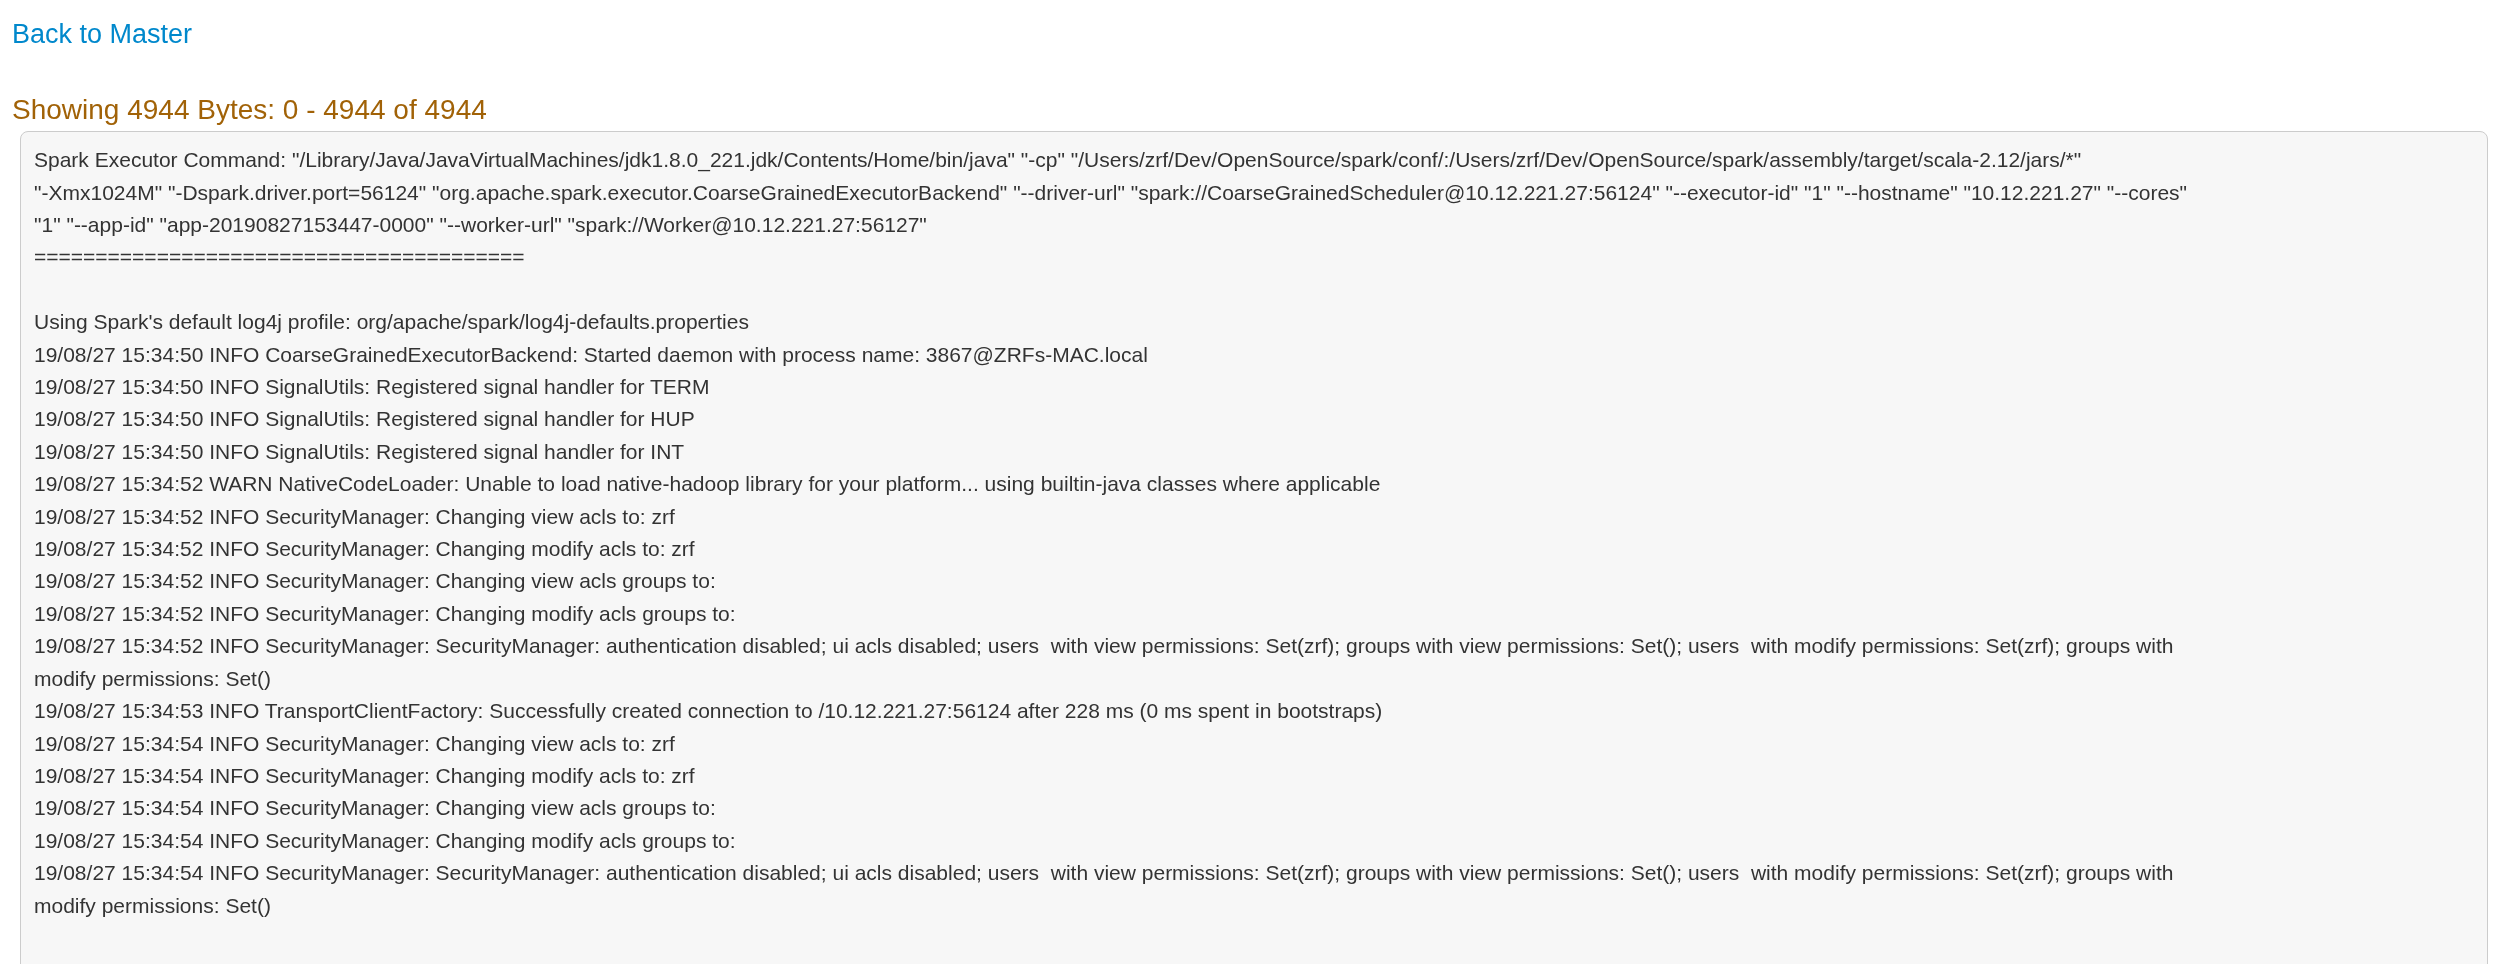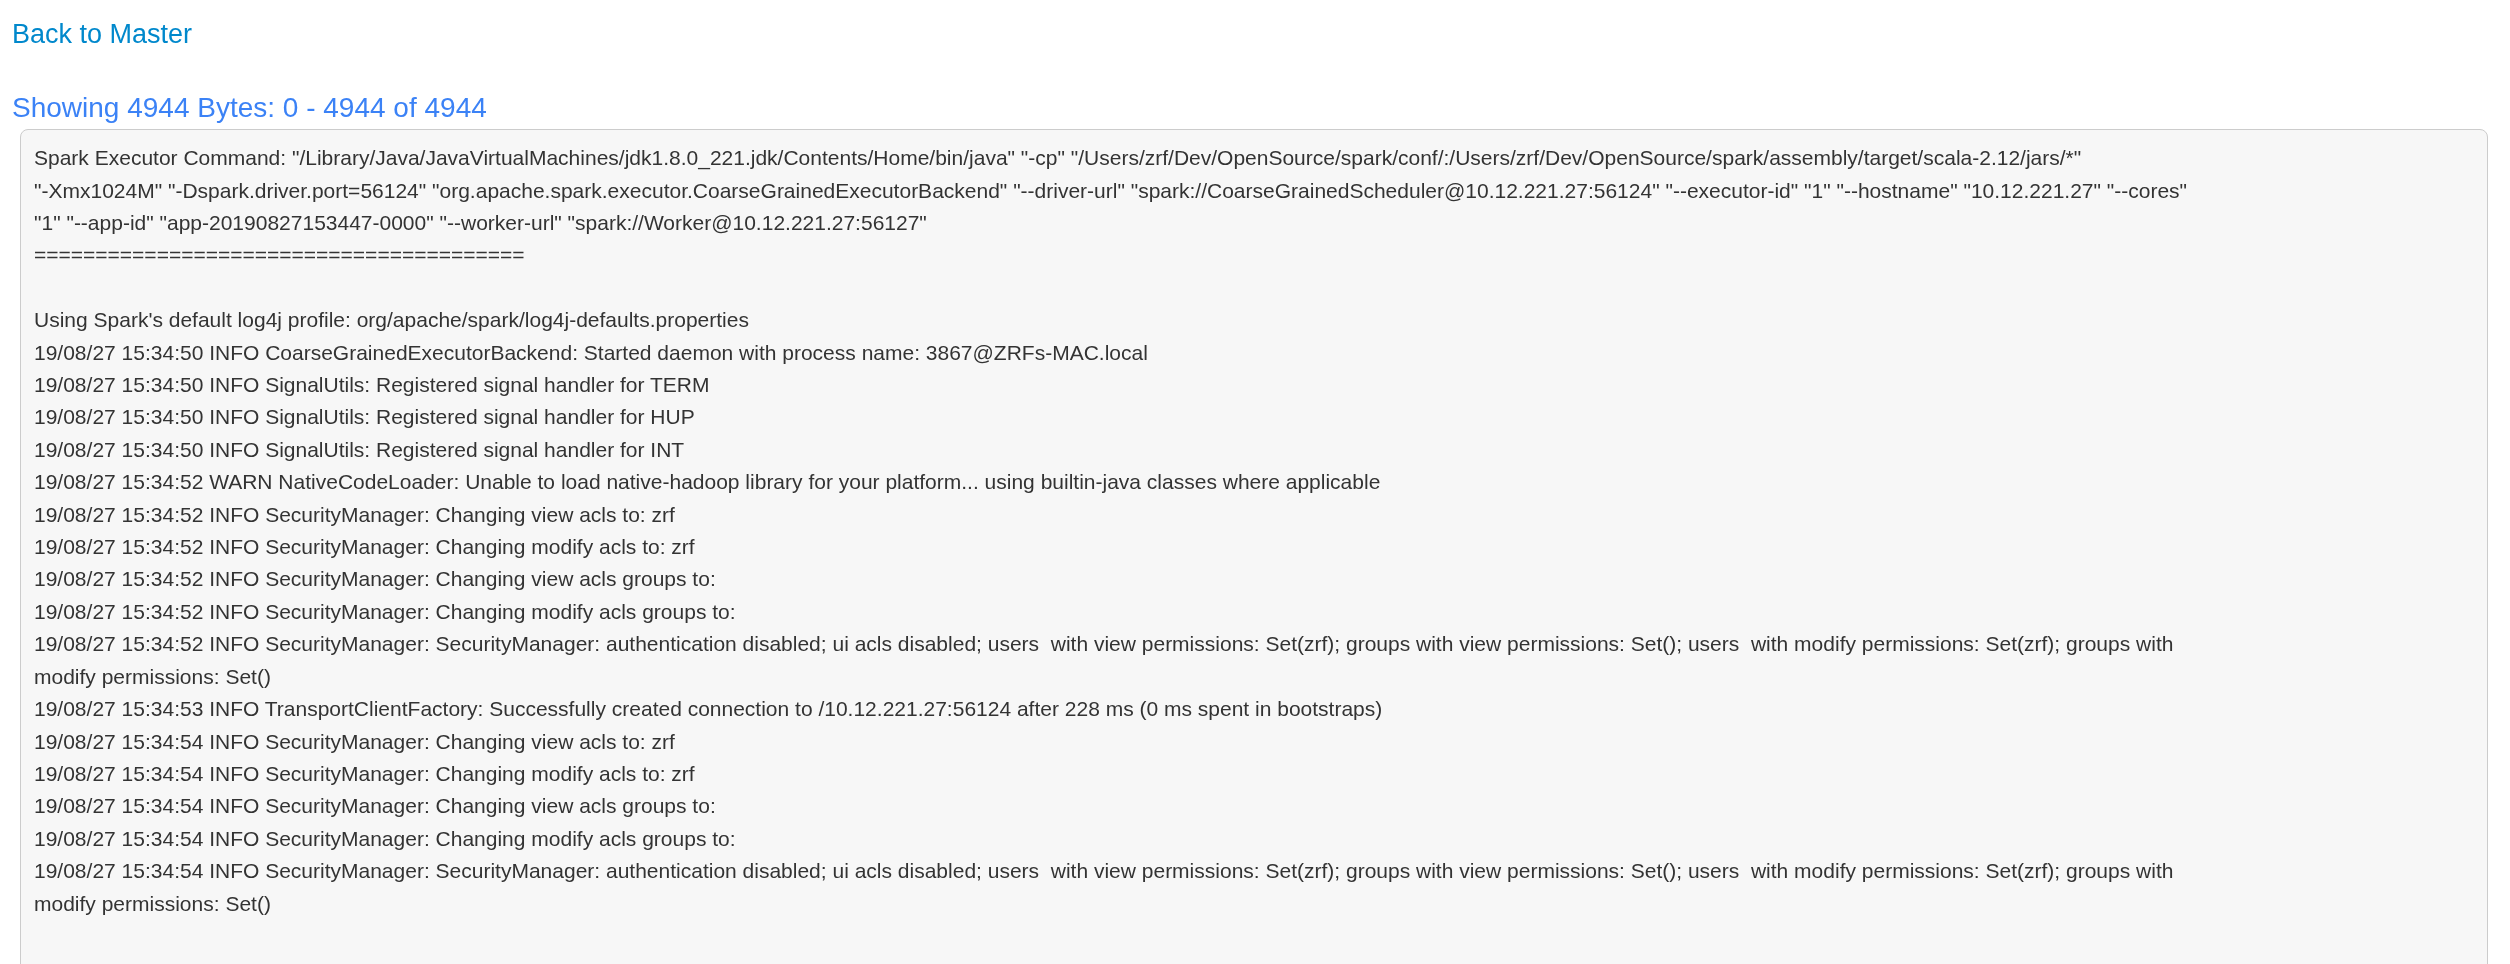--- a/index.html
+++ b/index.html
@@ -11,32 +11,32 @@
     width: 2510px;
     height: 964px;
     overflow: hidden;
     font-family: "Liberation Sans", "DejaVu Sans", sans-serif;
   }
   .page {
     padding: 14px 22px 0 10px;
   }
   .back-link {
     display: inline-block;
-    margin: 4px 0 16px 2px;
+    margin: 4px 0 4px 2px;
     font-size: 27px;
     line-height: 1.2;
     color: #0088cc;
     text-decoration: none;
     cursor: pointer;
   }
   .bytes-info {
-    margin: 27px 0 0 2px;
+    margin: 41px 0 0 2px;
     font-size: 28px;
     line-height: 1.1;
-    color: #3b82f6;
+    color: #a16207;
   }
   .log-header-bar {
     margin: 20px 0 0 10px;
     height: 49px;
     line-height: 47px;
     text-align: center;
     font-size: 26px;
     color: #777777;
     background: #ececec;
     border: 1px solid #d9d9d9;

